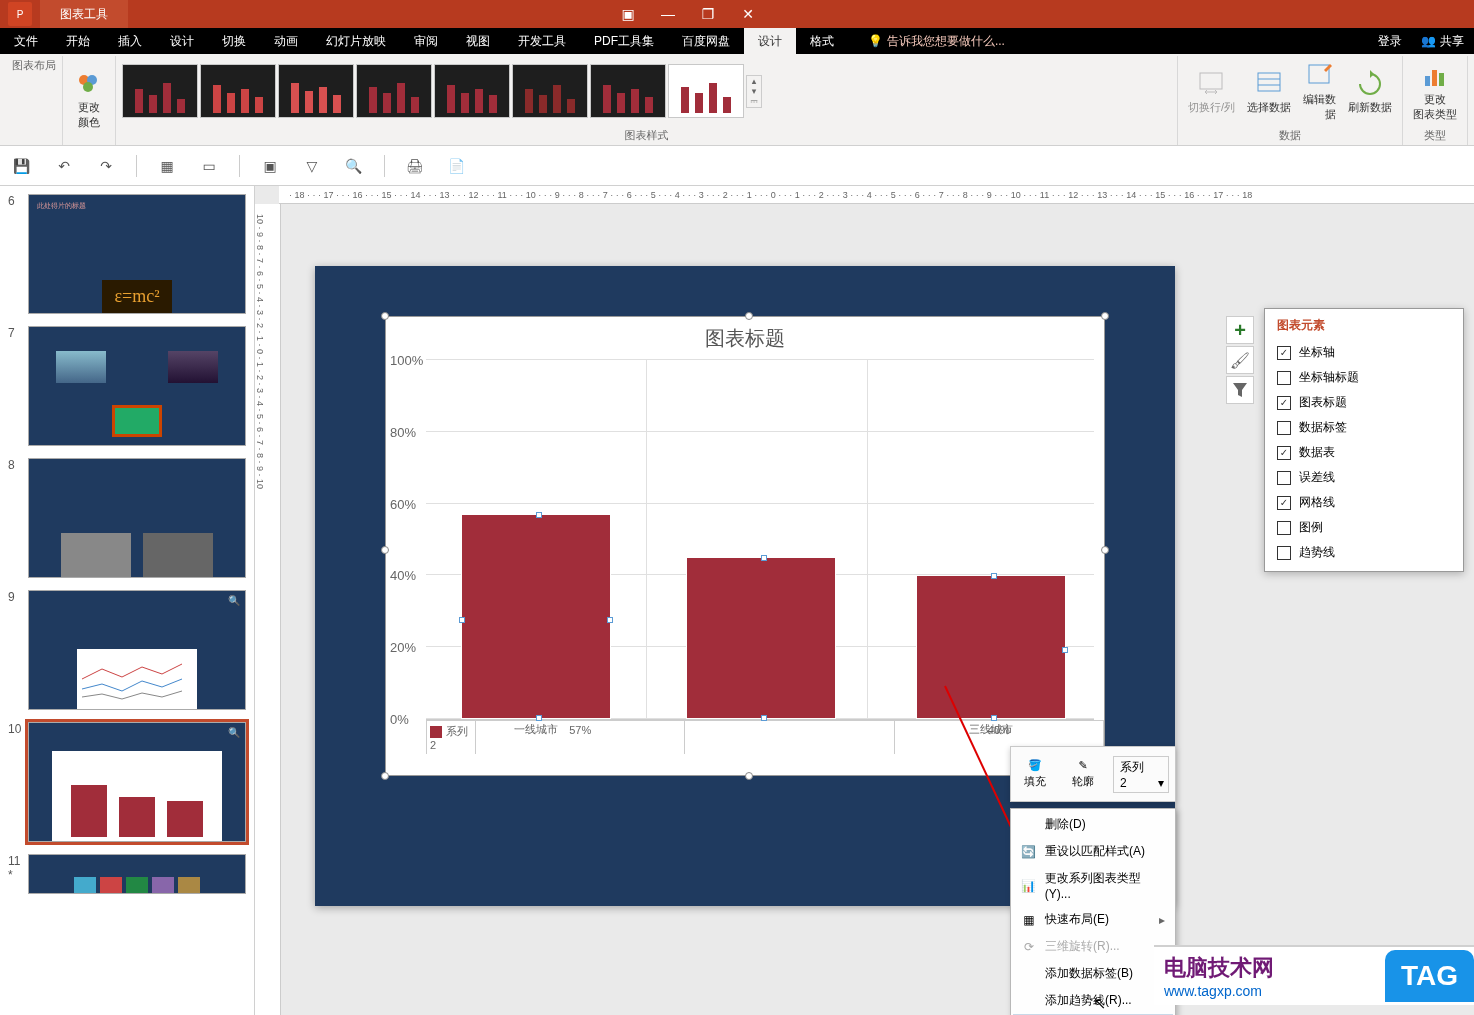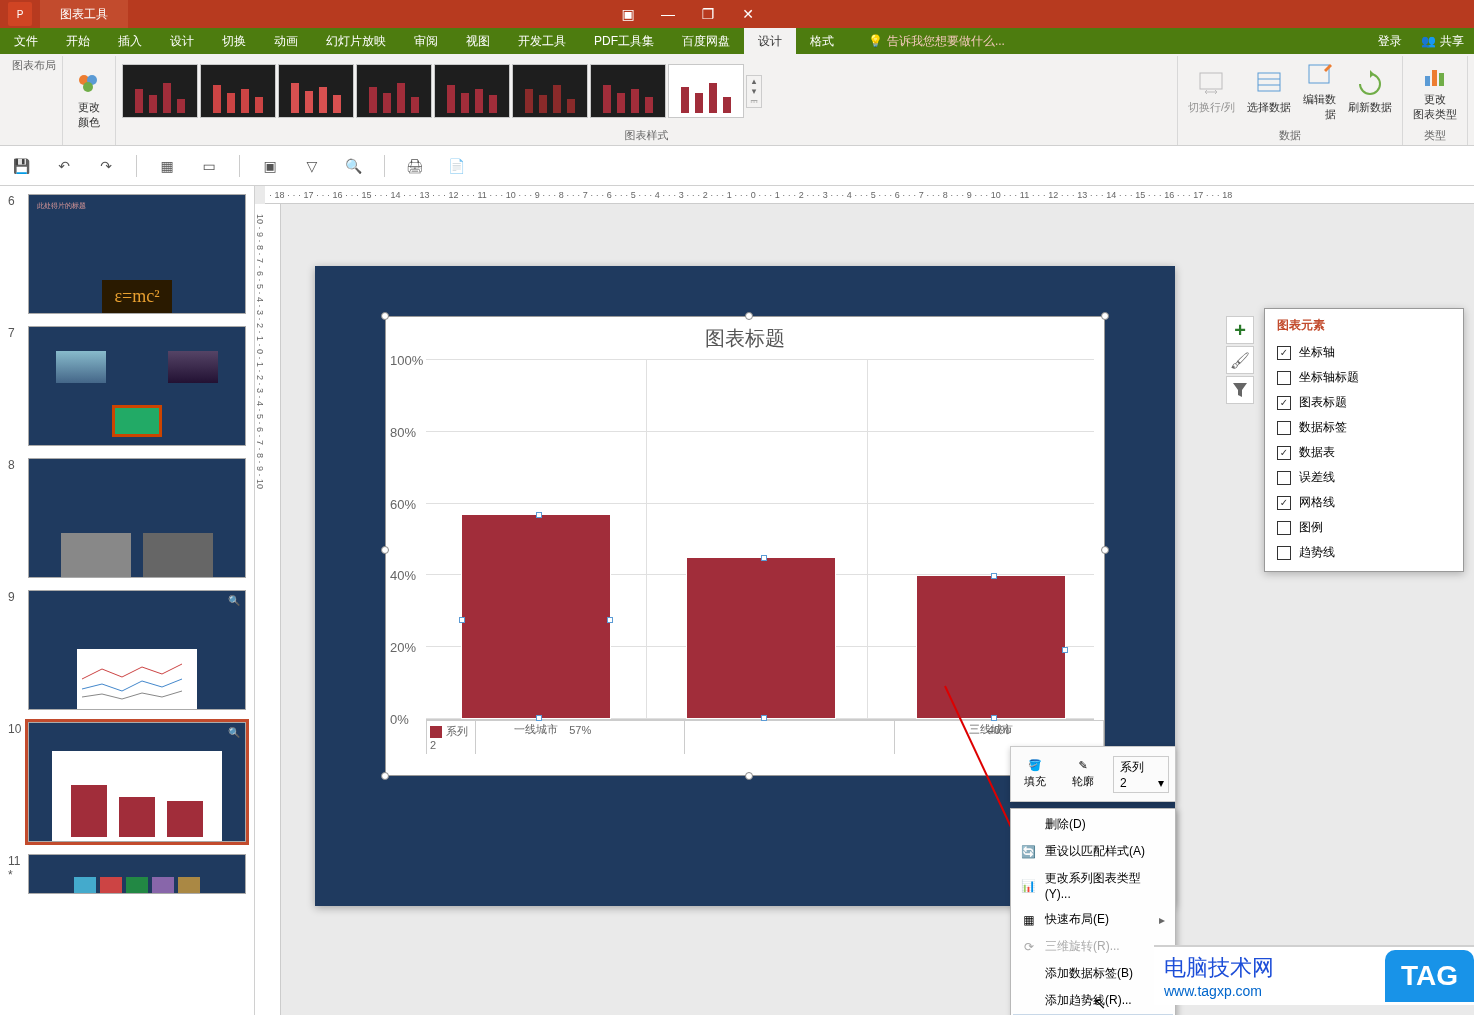--- a/index.html
+++ b/index.html
@@ -7,21 +7,21 @@
 
 
 .titlebar { height: 28px; background: #b73a1f; display: flex; align-items: center; color: #fff; font-size: 12px; }
 .titlebar .logo { width: 24px; height: 24px; margin: 0 8px; background: #d04423; border-radius: 2px; display: flex; align-items: center; justify-content: center; font-size: 10px; }
 .titlebar .title { flex: 1; text-align: left; padding-left: 230px; }
 .titlebar .tool-tab { background: #c24b2d; padding: 0 20px; height: 28px; line-height: 28px; margin-right: 480px; }
 .titlebar .win-controls { display: flex; gap: 0; }
 .titlebar .win-btn { width: 40px; height: 28px; display: flex; align-items: center; justify-content: center; font-size: 14px; }
 
 
-.ribbon-tabs { height: 26px; background: #4d7c0f; display: flex; align-items: center; padding: 0 0; }
+.ribbon-tabs { height: 26px; background: #000000; display: flex; align-items: center; padding: 0 0; }
 .ribbon-tabs .tab { color: #fff; font-size: 12px; padding: 0 14px; height: 26px; line-height: 26px; cursor: pointer; }
 .ribbon-tabs .tab.active { background: #f3f2f1; color: #333; }
 .ribbon-tabs .signin { margin-left: auto; color: #fff; font-size: 12px; padding: 0 10px; }
 .ribbon-tabs .share { color: #fff; font-size: 12px; padding: 0 10px; }
 .ribbon-tabs .tell { color: #f5c9bc; font-size: 12px; padding-left: 20px; display: flex; align-items: center; gap: 4px; }
 
 
 .ribbon { height: 92px; background: #f3f2f1; display: flex; border-bottom: 1px solid #d0d0d0; padding: 2px 6px 0; }
 .ribbon-group { display: flex; flex-direction: column; border-right: 1px solid #d8d8d8; padding: 0 6px; }
 .ribbon-group-content { flex: 1; display: flex; align-items: center; gap: 4px; }
@@ -41,21 +41,21 @@
 .main { display: flex; height: calc(1015px - 28px - 26px - 92px - 40px); }
 .slide-panel { width: 255px; background: #fff; overflow-y: auto; padding: 8px; border-right: 1px solid #d0d0d0; }
 .slide-item { display: flex; margin-bottom: 12px; }
 .slide-num { width: 20px; font-size: 12px; color: #555; }
 .slide-thumb { flex: 1; height: 120px; background: #1f3a5f; border: 1px solid #aaa; position: relative; overflow: hidden; }
 .slide-thumb.selected { outline: 3px solid #c24b2d; }
 .thumb-content { position: absolute; inset: 0; display: flex; align-items: flex-end; justify-content: center; }
 
 
 .editor { flex: 1; background: #eaeaea; position: relative; }
-.ruler-h { position: absolute; top: 0; left: 10px; right: 0; height: 18px; background: #fff; border-bottom: 1px solid #ccc; font-size: 9px; color: #666; white-space: nowrap; overflow: hidden; padding-left: 4px; line-height: 18px; }
+.ruler-h { position: absolute; top: 0; left: 24px; right: 0; height: 18px; background: #fff; border-bottom: 1px solid #ccc; font-size: 9px; color: #666; white-space: nowrap; overflow: hidden; padding-left: 10px; line-height: 18px; }
 .ruler-v { position: absolute; top: 18px; left: 0; width: 26px; height: 100%; background: #fff; border-right: 1px solid #ccc; font-size: 9px; color: #666; writing-mode: vertical-lr; text-orientation: mixed; overflow: hidden; padding-top: 10px; }
 .slide-canvas { position: absolute; top: 80px; left: 60px; width: 860px; height: 640px; background: #1f3a5f; box-shadow: 0 2px 8px rgba(0,0,0,0.3); }
 
 
 .chart-box { position: absolute; top: 50px; left: 70px; width: 720px; height: 460px; background: #fff; border: 1px solid #999; }
 .chart-handle { position: absolute; width: 8px; height: 8px; background: #fff; border: 1px solid #888; border-radius: 50%; }
 .chart-title { text-align: center; font-size: 20px; color: #555; padding: 8px 0; }
 .chart-plot { position: relative; height: 360px; margin-left: 40px; margin-right: 10px; border-bottom: 1px solid #ccc; }
 .chart-grid { position: absolute; left: 0; right: 0; border-top: 1px solid #e0e0e0; font-size: 11px; color: #666; padding-left: 2px; }
 .chart-ylabel { position: absolute; left: -36px; font-size: 13px; color: #666; transform: translateY(-50%); }
@@ -91,21 +91,21 @@
 .context-menu .item.disabled { color: #aaa; }
 .context-menu .ico { width: 16px; height: 16px; display: flex; align-items: center; justify-content: center; font-size: 12px; }
 .context-menu .arrow { margin-left: auto; color: #666; }
 
 
 .red-arrow { position: absolute; top: 490px; left: 680px; z-index: 14; }
 
 
 .watermark { position: absolute; bottom: 10px; right: 0; width: 320px; background: #fff; display: flex; align-items: center; z-index: 30; border-top: 2px solid #d0d0d0; }
 .watermark .txt { flex: 1; padding: 6px 10px; }
-.watermark .l1 { color: #1d4ed8; font-size: 22px; font-weight: normal; }
+.watermark .l1 { color: #701a75; font-size: 22px; font-weight: bold; }
 .watermark .l2 { color: #06c; font-size: 14px; }
 .watermark .tag { background: #1893e8; color: #fff; font-size: 28px; font-weight: bold; padding: 10px 16px; border-radius: 10px 10px 0 0; }
 
 
 .cursor { position: absolute; top: 808px; left: 838px; z-index: 50; font-size: 16px; color: #000; }
 
 svg { display: block; }
 </style>
 </head>
 <body>

